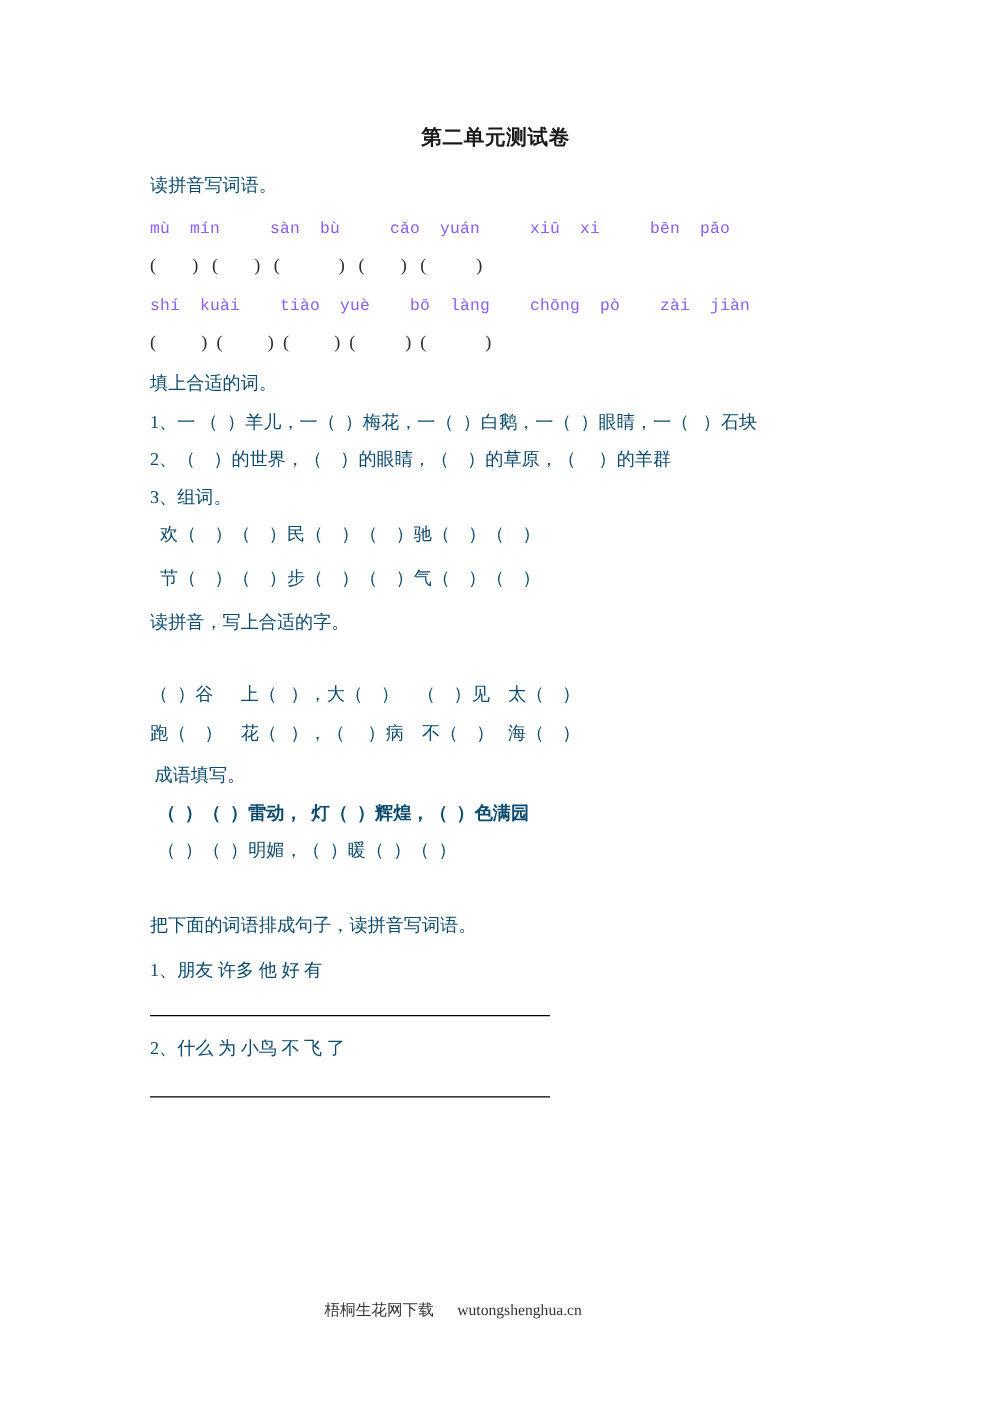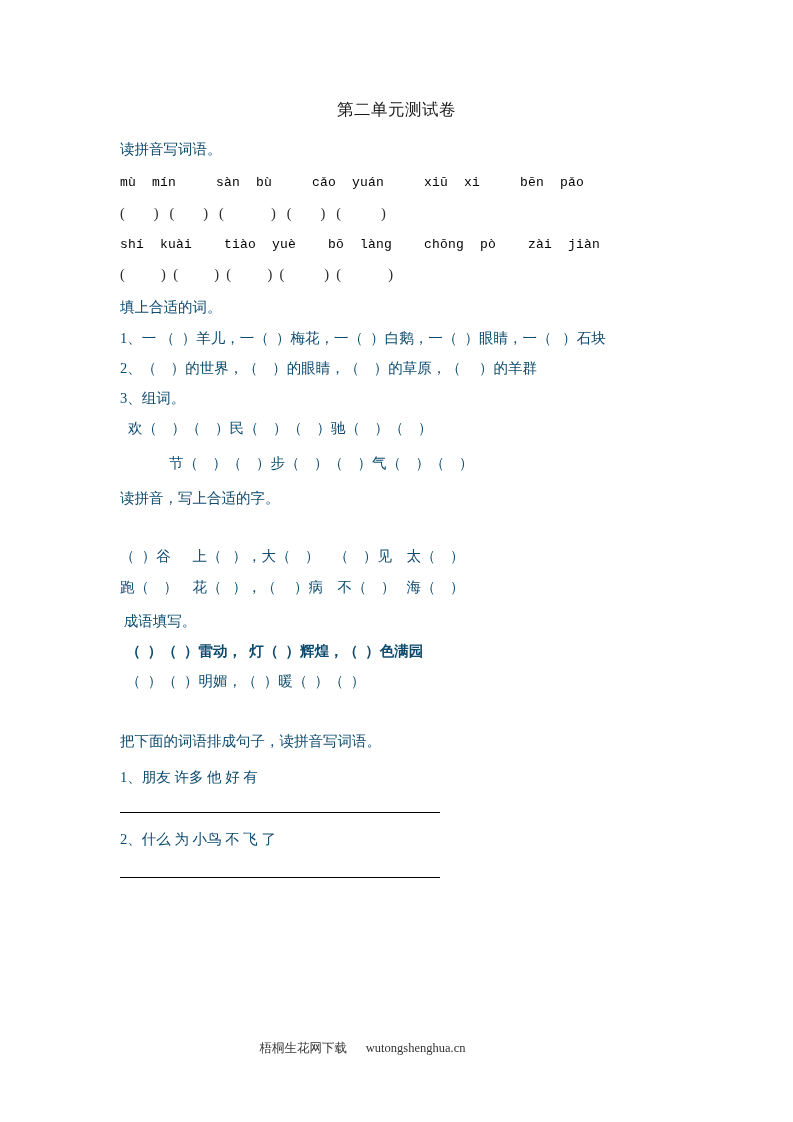--- a/index.html
+++ b/index.html
@@ -22,21 +22,21 @@
   }
 
   
   .doc-title {
     position: absolute;
     top: 99px;
     left: 0;
     width: 793px;
     text-align: center;
     font-size: 16.5px;
-    font-weight: normal;
+    font-weight: bold;
     letter-spacing: 0.5px;
     font-family: "Liberation Serif", "DejaVu Serif", serif;
   }
 
   
   .line {
     position: absolute;
     left: 120px;
     font-size: 14.5px;
     line-height: 18px;
@@ -47,21 +47,21 @@
   .line.heading {
     font-size: 14.5px;
   }
   
   .pinyin {
     position: absolute;
     left: 120px;
     font-size: 13px;
     line-height: 17px;
     white-space: pre;
-    color: #000000;
+    color: #8b5cf6;
     font-family: "Liberation Mono", "DejaVu Sans Mono", monospace;
     letter-spacing: 0.2px;
   }
   .brackets {
     position: absolute;
     left: 120px;
     font-size: 14.5px;
     line-height: 18px;
     white-space: pre;
     color: #2a2a2a;
@@ -104,21 +104,21 @@
   <div class="pinyin" style="top:174px;">mù  mín     sàn  bù     cǎo  yuán     xiū  xi     bēn  pǎo</div>
   <div class="brackets" style="top:204px;">(        )   (        )   (             )   (        )   (           )</div>
   <div class="pinyin" style="top:236px;">shí  kuài    tiào  yuè    bō  làng    chōng  pò    zài  jiàn</div>
   <div class="brackets" style="top:265px;">(          )  (          )  (          )  (           )  (             )</div>
 
   <div class="line heading" style="top:298px;">填上合适的词。</div>
   <div class="line" style="top:329px;">1、一 （  ）羊儿，一（  ）梅花，一（  ）白鹅，一（  ）眼睛，一（   ）石块</div>
   <div class="line" style="top:359px;">2、（    ）的世界，（    ）的眼睛，（    ）的草原，（     ）的羊群</div>
   <div class="line" style="top:389px;">3、组词。</div>
   <div class="line" style="top:419px; left:128px;">欢（    ）（    ）民（    ）（    ）驰（    ）（    ）</div>
-  <div class="line" style="top:454px; left:128px;margin-left:41px;">节（    ）（    ）步（    ）（    ）气（    ）（    ）</div>
+  <div class="line" style="top:454px; left:128px;">节（    ）（    ）步（    ）（    ）气（    ）（    ）</div>
 
   <div class="line heading" style="top:489px;">读拼音，写上合适的字。</div>
   <div class="line" style="top:547px;">（  ）谷      上（   ），大（    ）    （    ）见    太（    ）</div>
   <div class="line" style="top:578px;text-align:right;">跑（    ）    花（   ），（     ）病    不（    ）   海（    ）</div>
 
   <div class="line heading" style="top:612px;"> 成语填写。</div>
   <div class="line" style="top:642px; left:126px;font-weight:bold;">（  ）（  ）雷动，  灯（  ）辉煌，（  ）色满园</div>
   <div class="line" style="top:672px; left:126px;">（  ）（  ）明媚，（  ）暖（  ）（  ）</div>
 
   <div class="line heading" style="top:732px;">把下面的词语排成句子，读拼音写词语。</div>

